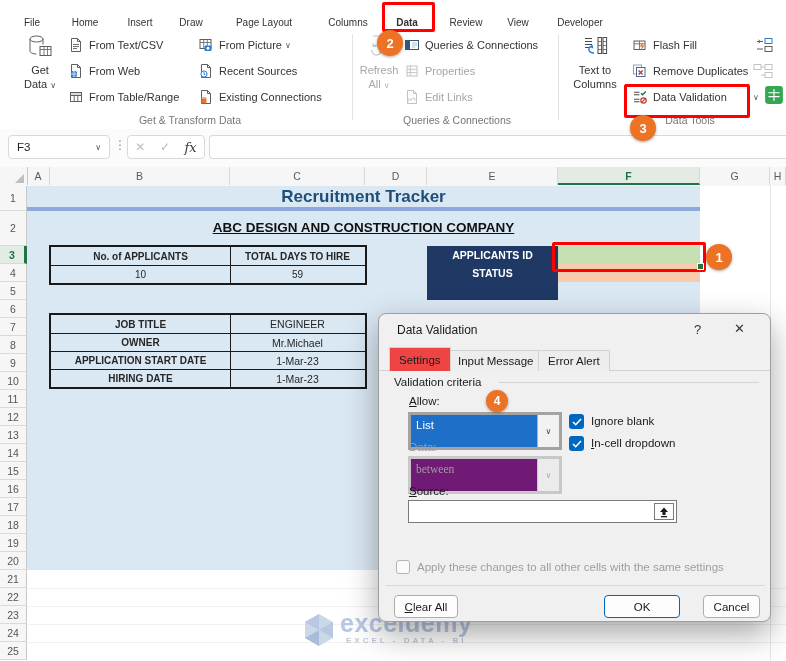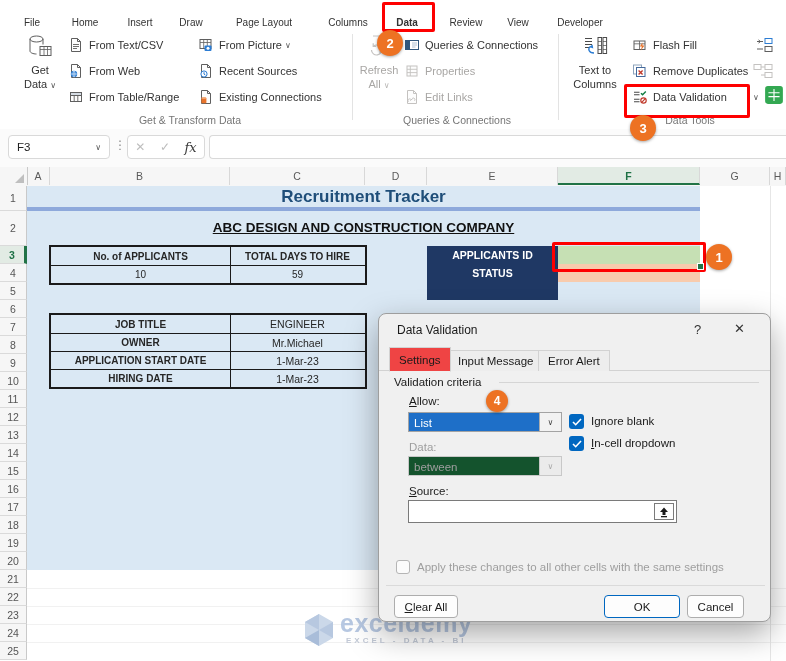--- a/index.html
+++ b/index.html
@@ -82,26 +82,26 @@
   .tabstrip{position:absolute;left:0;top:33px;width:100%;height:24px;border-bottom:1px solid #D2D2D2;box-sizing:border-box;}
   .dtab{position:absolute;top:3px;height:21px;line-height:21px;padding:0 9px;font-size:11.5px;color:#1a1a1a;
         background:#EDEDED;border:1px solid #D2D2D2;border-bottom:none;box-sizing:border-box;}
   .dtab.active{top:0;height:25px;line-height:24px;background:#ef4444;z-index:2;border-bottom:1px solid #F0F0F0;}
   .sect{position:absolute;left:15px;top:62px;color:#1a1a1a;}
   .sectline{position:absolute;left:120px;top:68px;width:260px;height:1px;background:#D5D5D5;}
   .dlbl{position:absolute;color:#1a1a1a;}
   .dlbl.dis{color:#9E9E9E;}
   .mn{display:inline-block;}
   .mn::first-letter{text-decoration:underline;}
-  .combo{position:absolute;width:154px;height:20px;border:1px solid #a3a3a3;background:#fff;box-sizing:border-box;display:flex;}
+  .combo{position:absolute;width:154px;height:38px;border:3px solid #a3a3a3;background:#fff;box-sizing:border-box;display:flex;}
   .combo .val{flex:1;line-height:20px;padding-left:5px;color:#1a1a1a;overflow:hidden;}
   .combo .val.hl{background:#1E6FC8;color:#fff;}
   .combo .btn{width:21px;border-left:1px solid #ADADAD;background:#F2F2F2;display:flex;align-items:center;justify-content:center;
               font-size:8px;color:#444;}
-  .combo.dis{border-color:#C8C8C8;background:#14532d;}
+  .combo.dis{border-color:#C8C8C8;background:#701a75;font-family:Liberation Serif, serif;}
   .combo.dis .val{color:#9E9E9E;}
   .combo.dis .btn{color:#A9A9A9;background:#EBEBEB;border-left-color:#C8C8C8;}
   .cb{position:absolute;width:15px;height:15px;border-radius:3px;background:#0067C0;display:flex;align-items:center;justify-content:center;}
   .cb svg{display:block;}
   .cb.empty{background:#FBFBFB;border:1px solid #B5B5B5;box-sizing:border-box;}
   .srcfield{position:absolute;left:29px;top:186px;width:269px;height:23px;background:#fff;border:1px solid #7A7A7A;box-sizing:border-box;}
   .collapse{position:absolute;right:2px;top:2px;width:20px;height:17px;border:1px solid #7A7A7A;background:#FDFDFD;
             display:flex;align-items:center;justify-content:center;box-sizing:border-box;}
   .dsep{position:absolute;left:7px;top:271px;width:379px;height:1px;background:#DADADA;}
   .dbtn{position:absolute;top:281px;height:23px;background:#FDFDFD;border:1px solid #ADADAD;border-radius:4px;
@@ -479,21 +479,21 @@
     <div class="cb empty" style="left:17px;top:246px;width:14px;height:14px"></div>
     <div class="dlbl dis" style="left:38px;top:247px">Apply these changes to all other cells with the same settings</div>
 
     <div class="dsep"></div>
     <div class="dbtn" style="left:15px;width:64px">
         <span class="mn">Clear All</span>
       </div>
     <div class="dbtn primary" style="left:225px;width:76px">
         <span>OK</span>
       </div>
-    <div class="dbtn" style="left:308px;width:57px">
+    <div class="dbtn" style="left:324px;width:57px">
         <span>Cancel</span>
       </div>
   </div>
 
   <div class="redbox" style="left:382px;top:2px;width:47px;height:24px"></div>
   <div class="redbox" style="left:624px;top:84px;width:120px;height:28px"></div>
   <div class="redbox" style="left:552px;top:242px;width:148px;height:24px"></div>
   <div class="handle"></div>
 
   <div class="badge" style="left:706px;top:244px">1</div>

